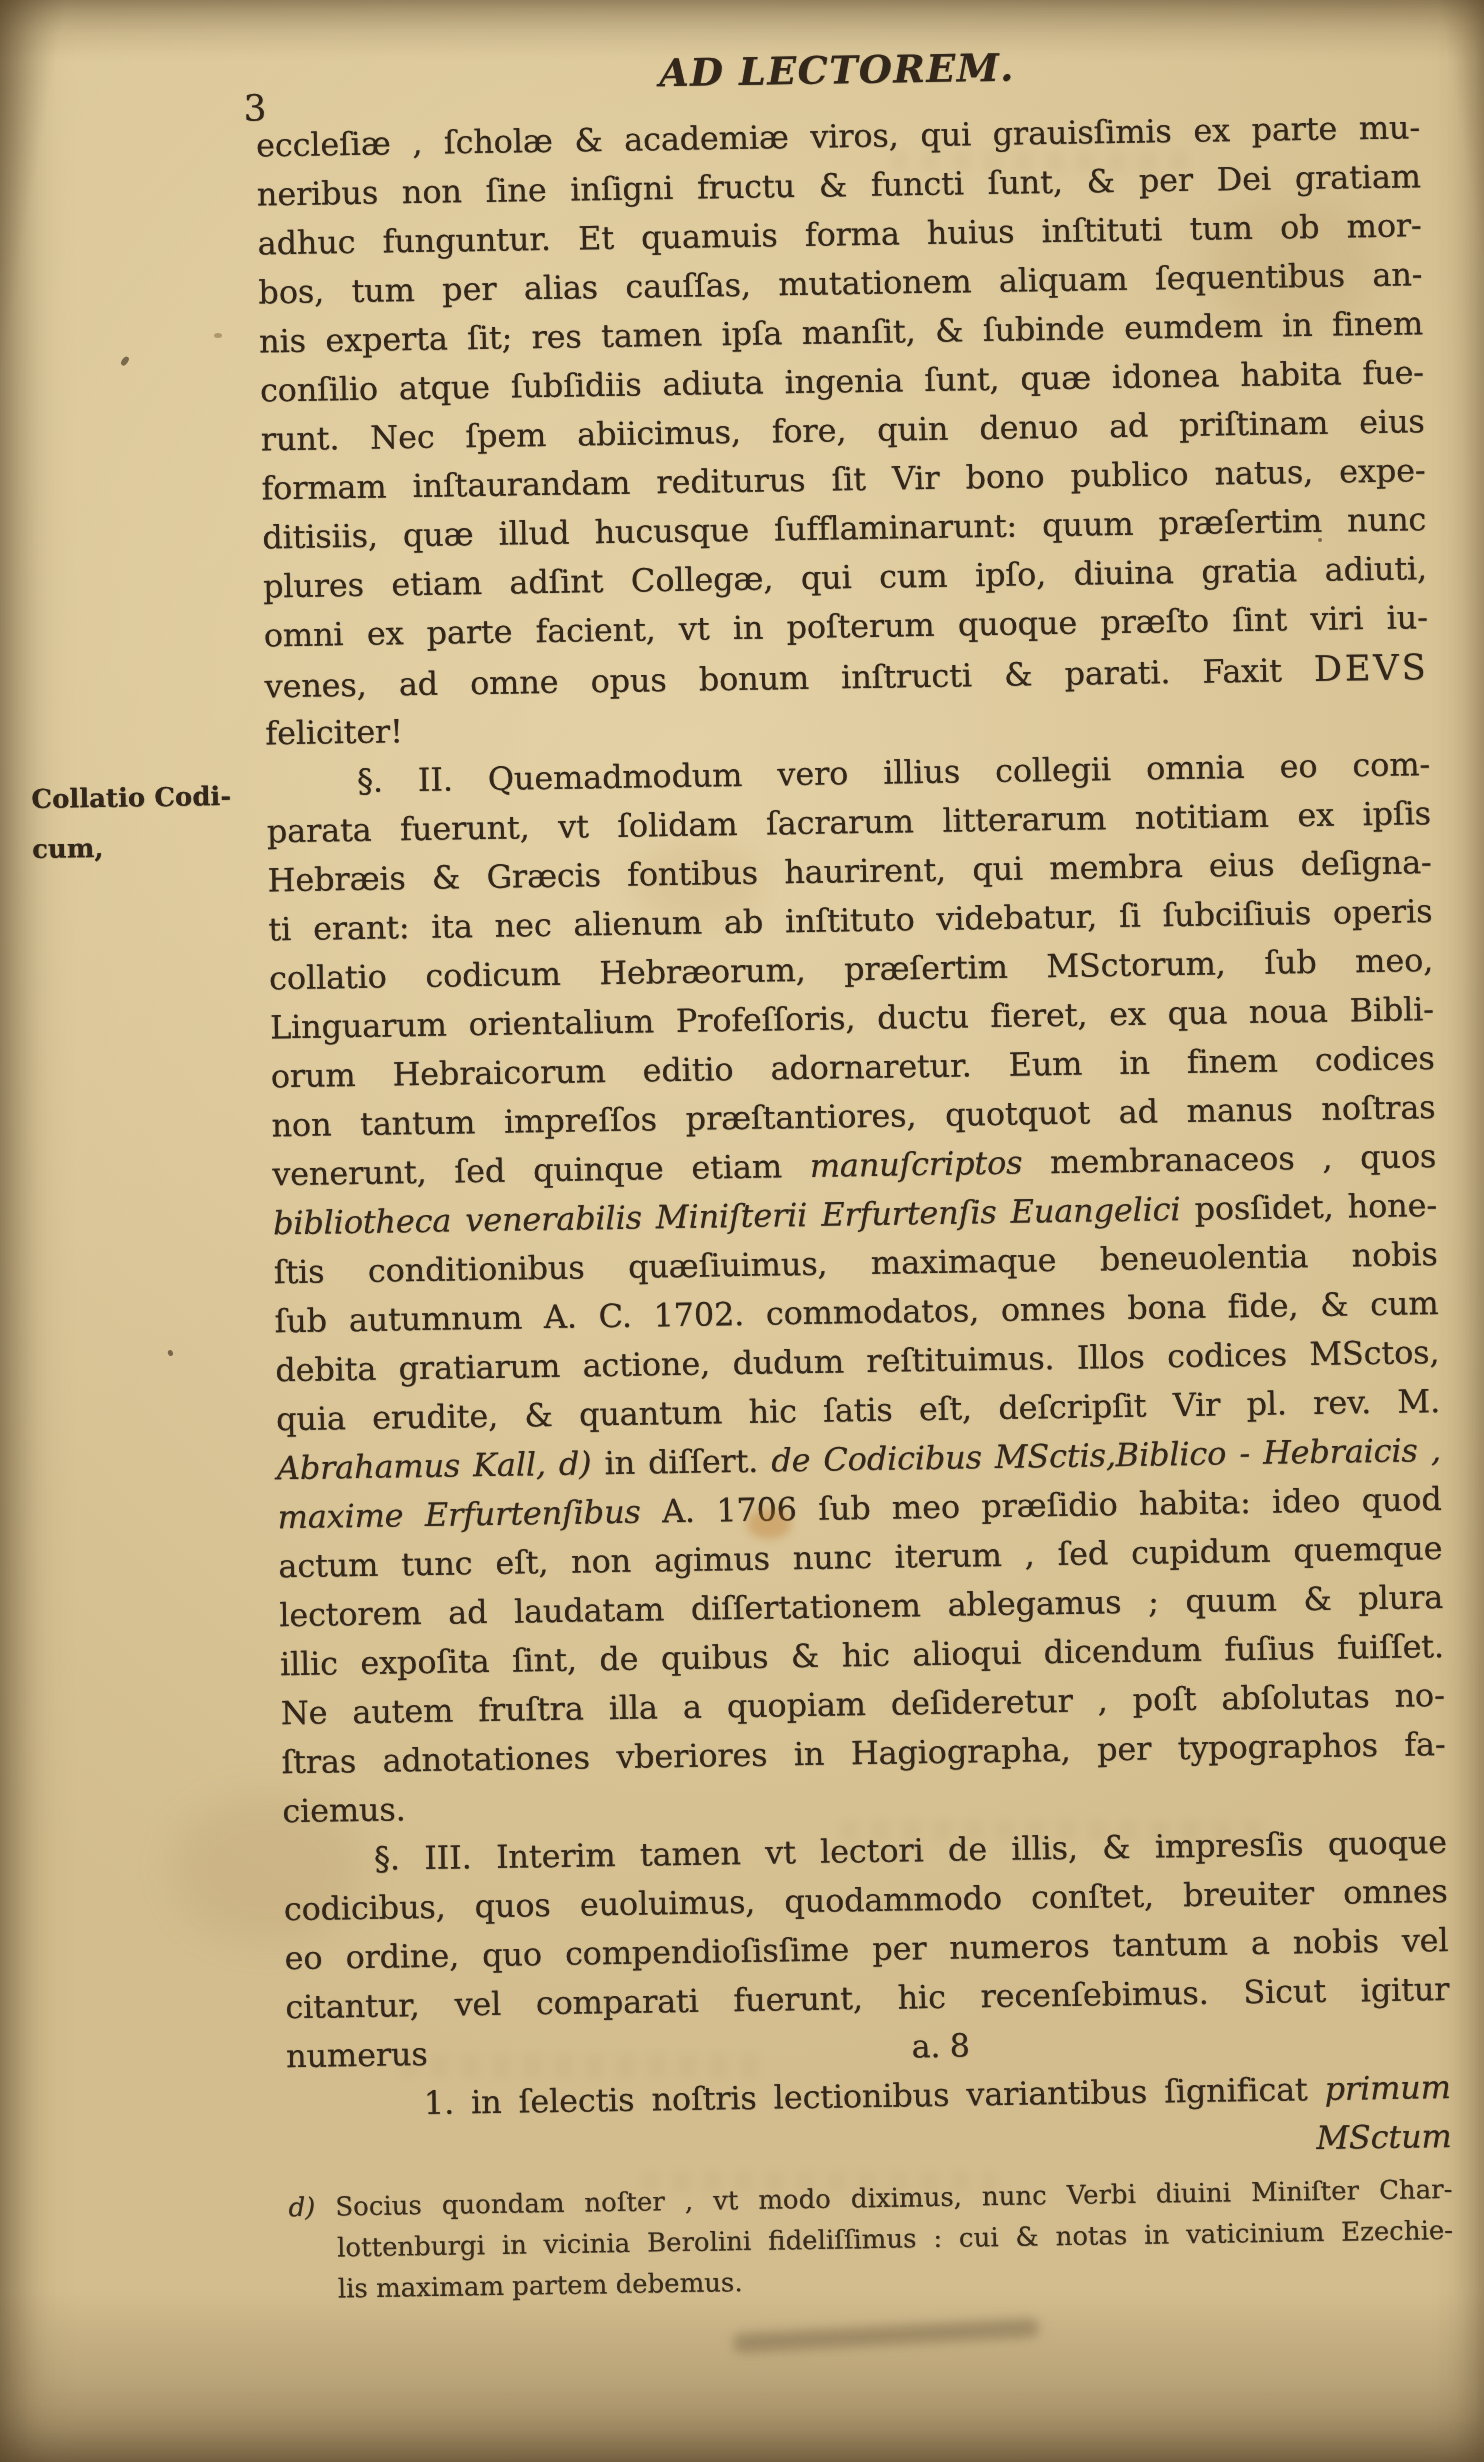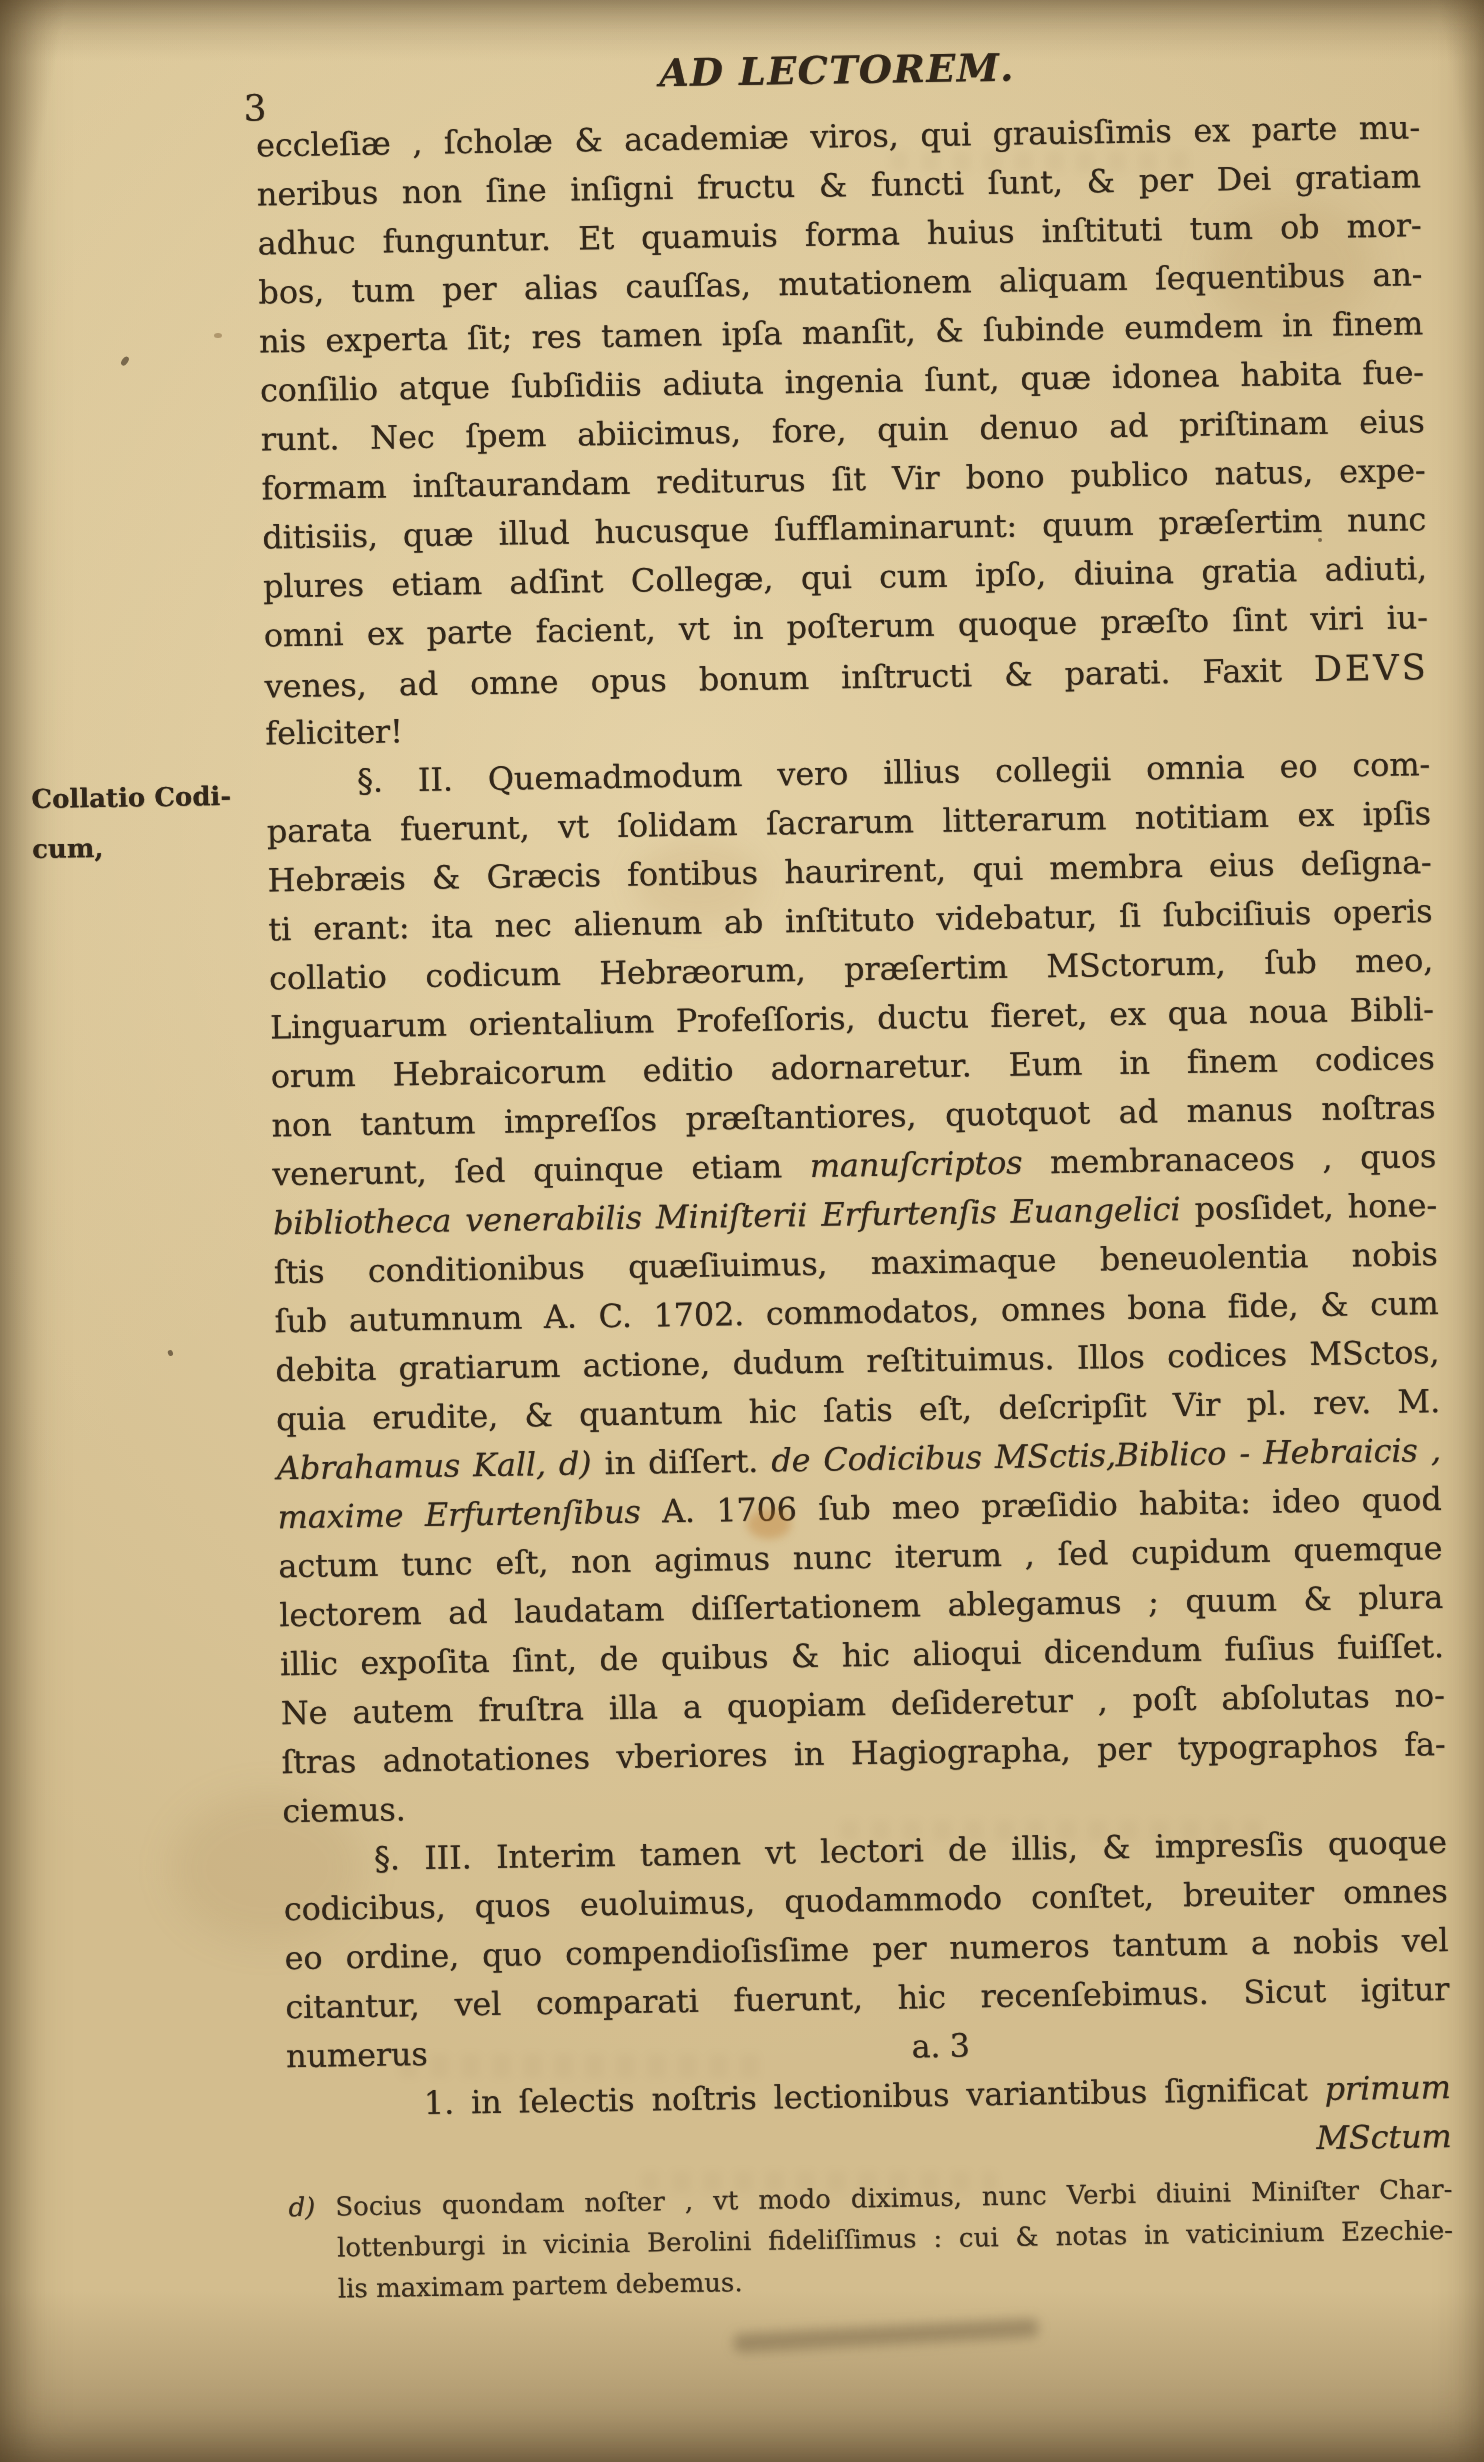--- a/index.html
+++ b/index.html
@@ -139,21 +139,21 @@
         <div class="line"><span>actum tunc eſt, non agimus nunc iterum , ſed cupidum quemque</span></div>
         <div class="line"><span>lectorem ad laudatam diſſertationem ablegamus ; quum &amp; plura</span></div>
         <div class="line"><span>illic expoſita ſint, de quibus &amp; hic alioqui dicendum fuſius fuiſſet.</span></div>
         <div class="line"><span>Ne autem fruſtra illa a quopiam deſideretur , poſt abſolutas no-</span></div>
         <div class="line"><span>ſtras adnotationes vberiores in Hagiographa, per typographos fa-</span></div>
         <div class="line noj"><span>ciemus.</span></div>
         <div class="line para"><span>§. III. Interim tamen vt lectori de illis, &amp; impresſis quoque</span></div>
         <div class="line"><span>codicibus, quos euoluimus, quodammodo conſtet, breuiter omnes</span></div>
         <div class="line"><span>eo ordine, quo compendioſisſime per numeros tantum a nobis vel</span></div>
         <div class="line"><span>citantur, vel comparati fuerunt, hic recenſebimus. Sicut igitur</span></div>
-        <div class="line sig noj"><span>numerus</span><span class="gap"></span><span>a. 3</span></div>
+        <div class="line sig noj"><span>numerus</span><span class="gap"></span><span>a. 8</span></div>
         <div class="line item"><span>1. in ſelectis noſtris lectionibus variantibus ſignificat </span><em>primum</em></div>
         <div class="line catch noj"><em>MSctum</em></div>
       </div>
 
     <div class="footnote" id="footnote-lines">
         <div class="fn-line"><em>d)</em><span> Socius quondam noſter , vt modo diximus, nunc Verbi diuini Miniſter Char-</span></div>
         <div class="fn-line cont"><span>lottenburgi in vicinia Berolini fideliſſimus : cui &amp; notas in vaticinium Ezechie-</span></div>
         <div class="fn-line cont noj"><span>lis maximam partem debemus.</span></div>
       </div>
   </div>

